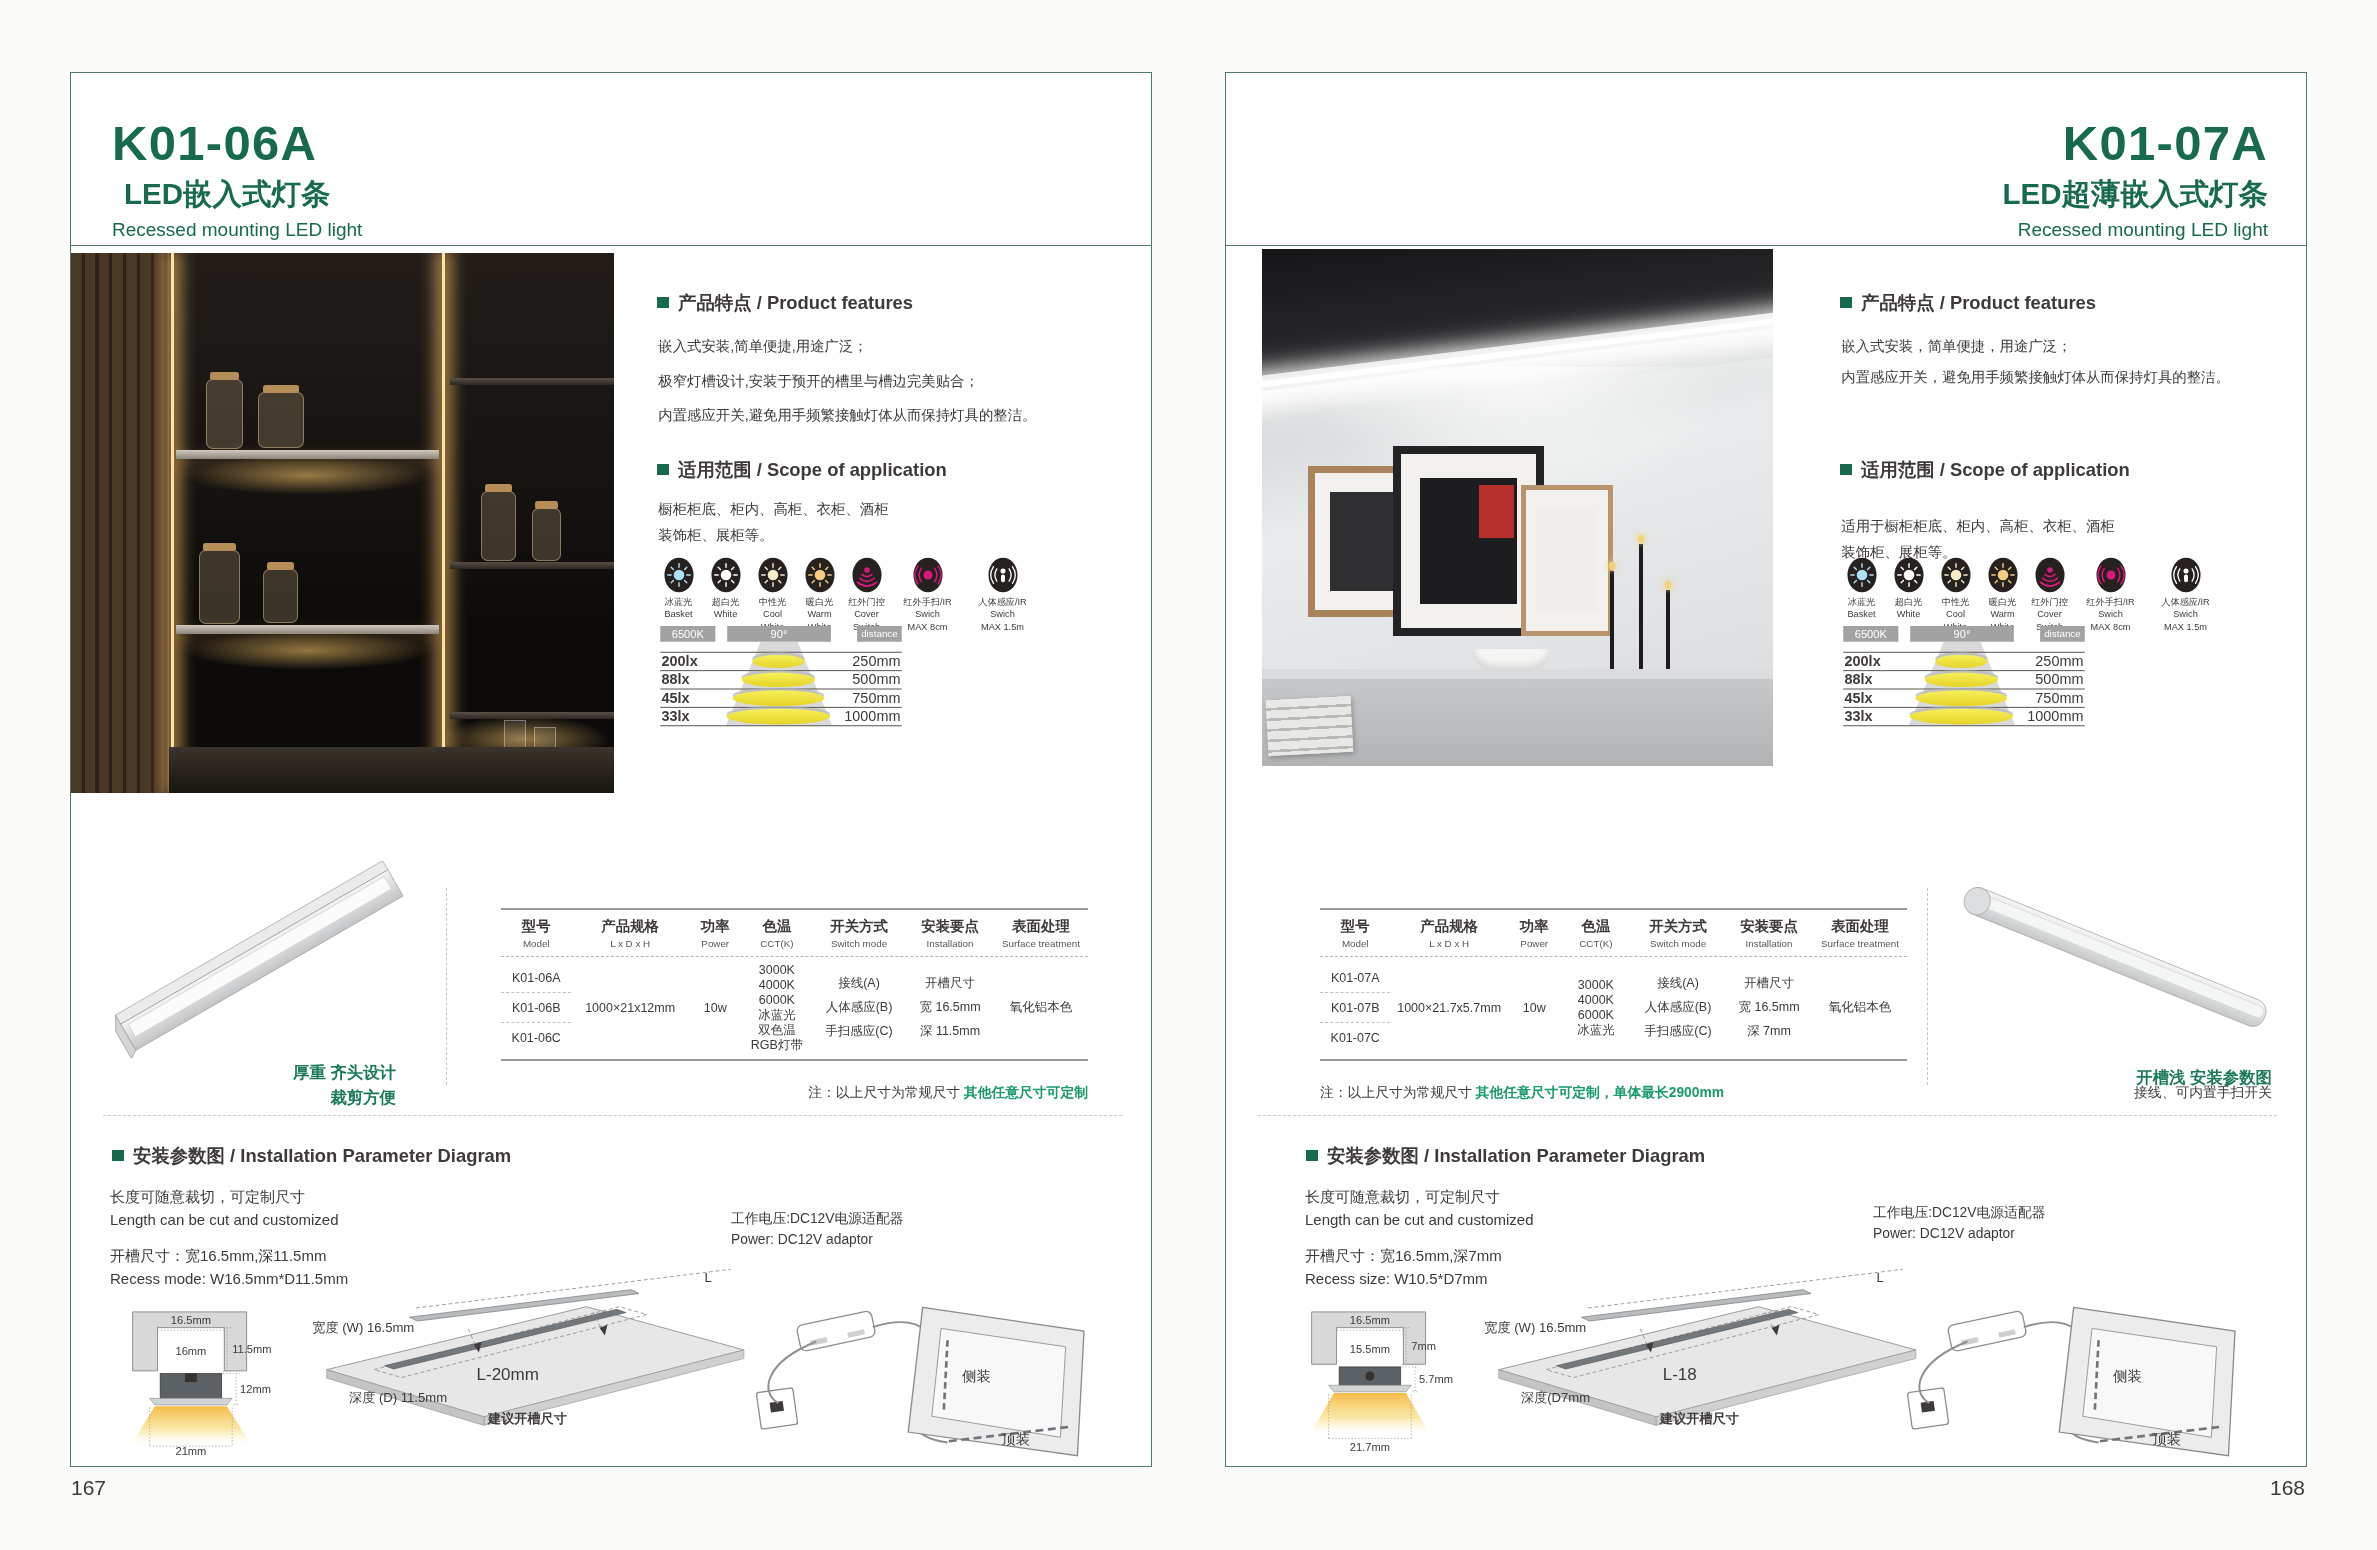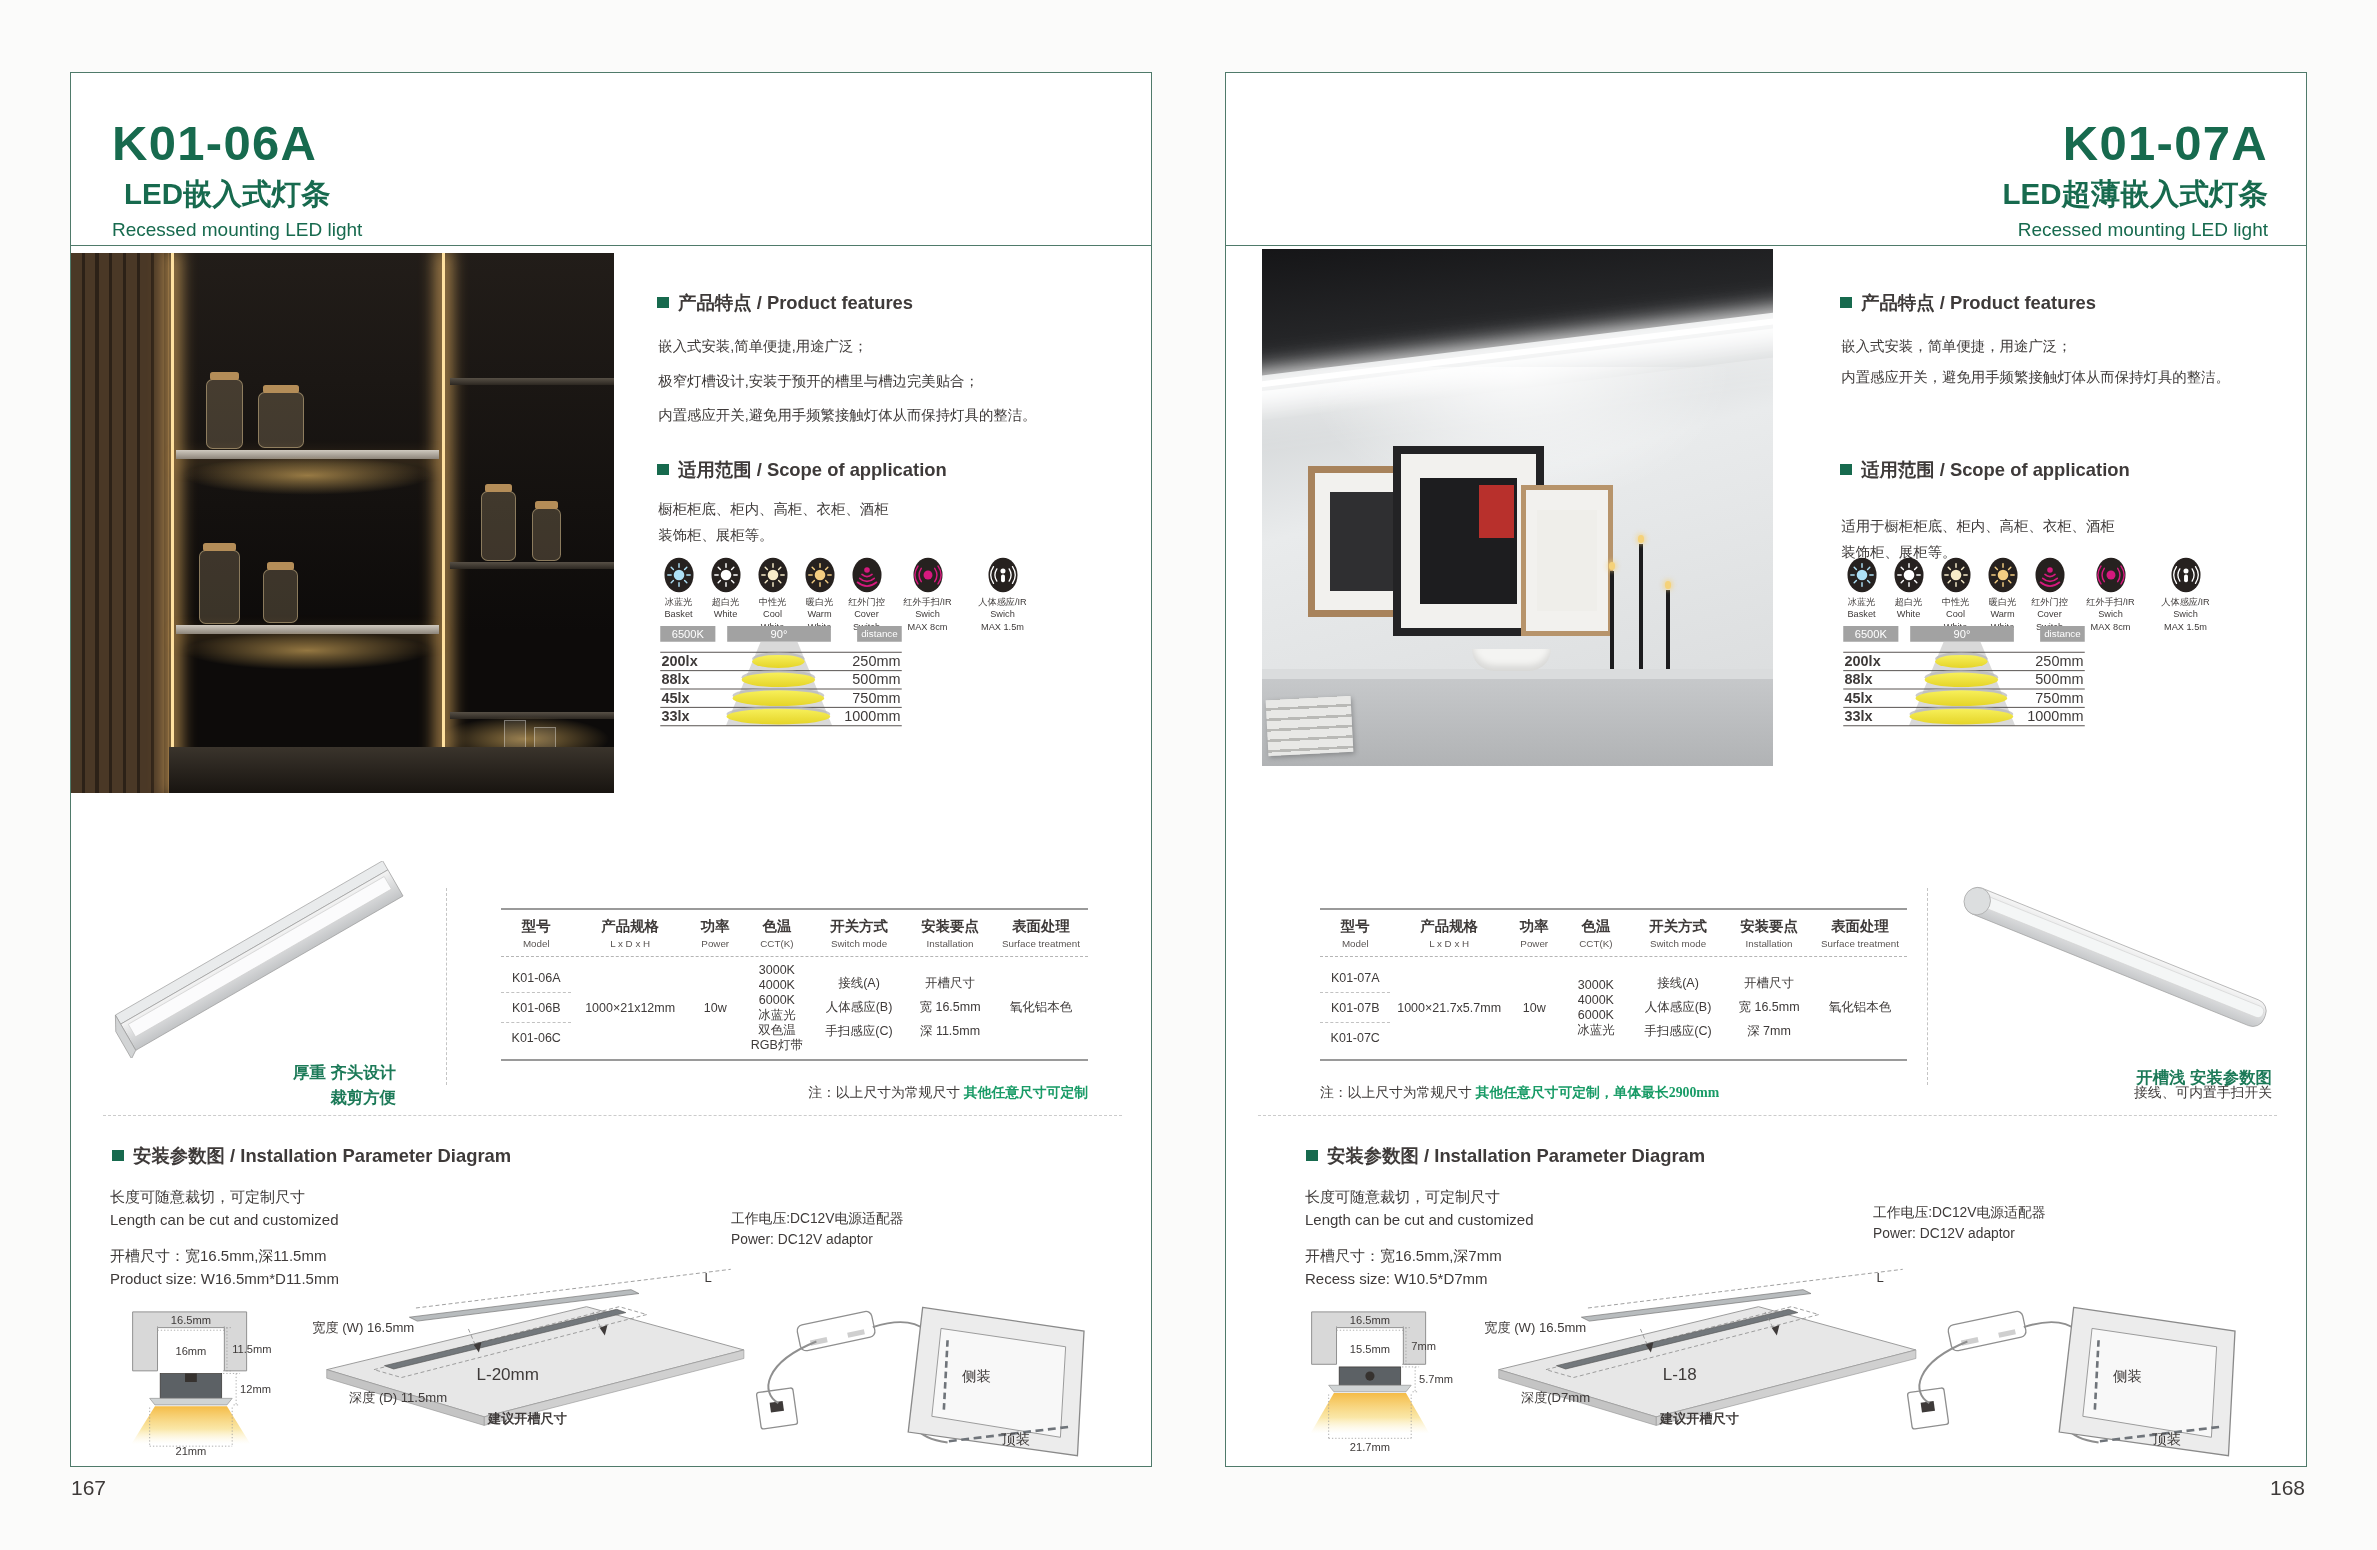--- a/index.html
+++ b/index.html
@@ -38,21 +38,21 @@
   .throw,.tbody{display:grid;grid-template-columns:12% 20% 9% 12% 16% 15% 16%;}
   .throw{border-bottom:1.3px dashed #b5b5b5;padding:6.6px 0 7.9px;}
   .th .cn{font-size:14.4px;font-weight:bold;color:var(--ink);text-align:center;}
   .th .en{font-size:9.8px;color:var(--ink2);text-align:center;margin-top:2px;}
   .tbody{align-items:center;padding:5.3px 0 6.6px;min-height:95px;}
   .c{text-align:center;font-size:12.5px;color:var(--ink);}
   .models .m{height:30px;line-height:30px;border-bottom:0.7px dashed #c2c2c2;}
   .models .m.last{border-bottom:none;}
   .cct div{line-height:15px;} .sw div{line-height:23.6px;}
   .note{position:absolute;font-size:13.8px;color:var(--ink);}
-  .note .g{color:var(--note-green);font-weight:bold;font-family:Liberation Serif, serif;}
+  .note .g{color:var(--note-green);font-weight:bold;}
   .vdash{position:absolute;border-left:1.3px dashed #c4c4c4;width:0;}
   .hdash{position:absolute;border-top:1.3px dashed #cccccc;height:0;}
   .cap{position:absolute;color:#1c7a58;font-size:16.4px;font-weight:bold;text-align:right;line-height:1.55;}
   .itxt{position:absolute;font-size:15px;color:var(--ink);line-height:1.5;}
   
   svg text{font-family:"Liberation Sans",sans-serif;}
   .dot{stroke:#9a9a9a;stroke-width:1.2;stroke-dasharray:2,3;fill:none;}
   .dim{font-size:17px;fill:var(--ink);} .mid{text-anchor:middle;}
   .blab{font-size:20px;fill:var(--ink);} .big{font-size:26px;fill:var(--ink);}
   .dash{fill:none;stroke:#8f8f8f;stroke-width:1.3;stroke-dasharray:6,4;}
@@ -370,21 +370,21 @@
   <div class="sec abs" style="left:41px;top:1070px">
     <span class="sq"></span>
     <span>安装参数图 / Installation Parameter Diagram</span>
   </div>
   <div class="itxt" style="left:39px;top:1113px">
     <div>长度可随意裁切，可定制尺寸</div>
       <div>Length can be cut and customized</div>
   </div>
   <div class="itxt" style="left:39px;top:1172px">
     <div>开槽尺寸：宽16.5mm,深11.5mm</div>
-      <div>Product size: W16.5mm*D11.5mm</div>
+      <div>Recess mode: W16.5mm*D11.5mm</div>
   </div>
 
   <svg class="abs" style="left:56px;top:1214px" width="158" height="169" viewBox="0 0 240 258">
     <defs>
         <linearGradient id="cone" x1="0" y1="0" x2="0" y2="1">
           <stop offset="0" stop-color="#f4b83d" stop-opacity=".95"></stop>
           <stop offset=".6" stop-color="#f8df8a" stop-opacity=".75"></stop>
           <stop offset="1" stop-color="#fcf3cf" stop-opacity="0"></stop>
         </linearGradient>
       </defs>

